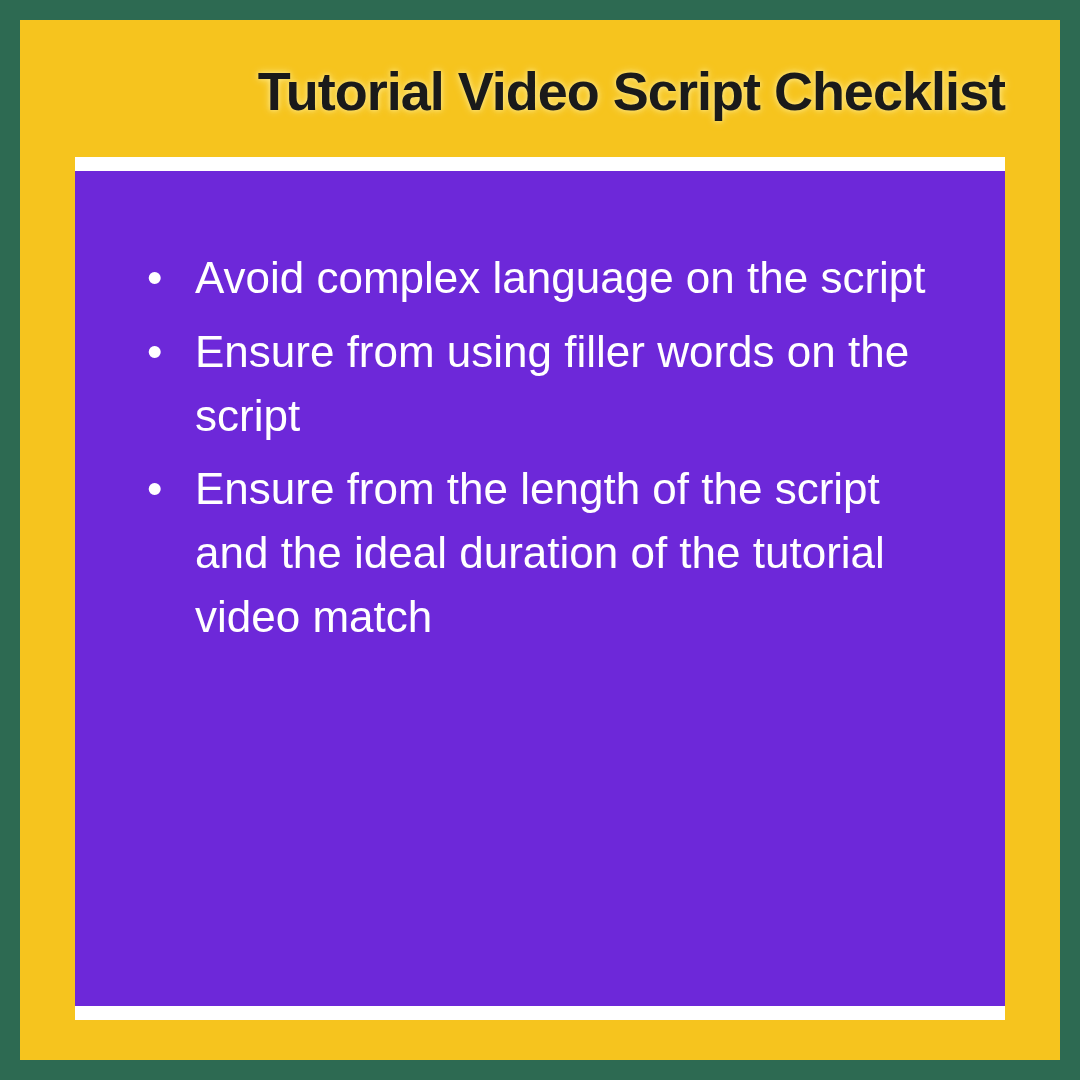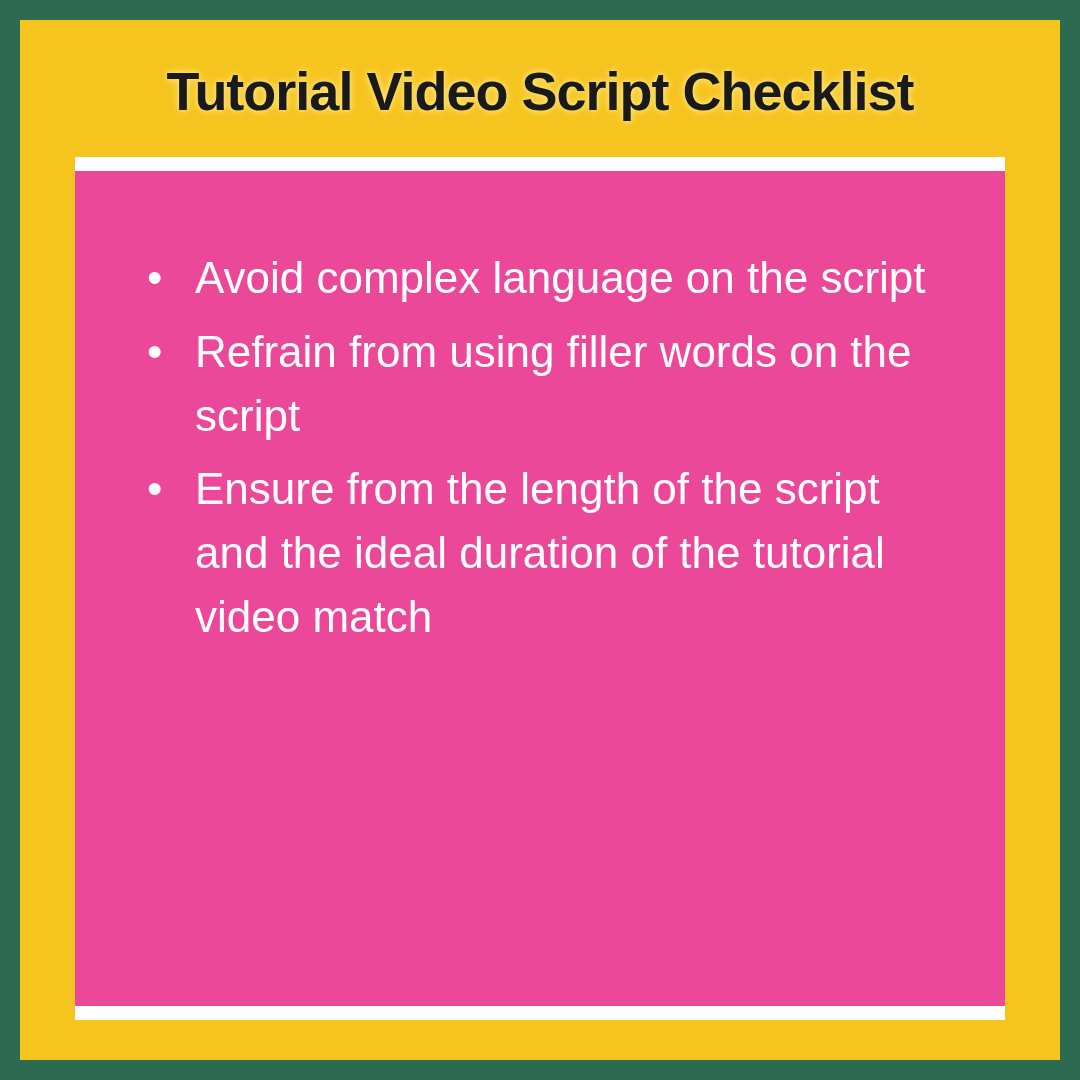--- a/index.html
+++ b/index.html
@@ -1,18 +1,19 @@
 <!DOCTYPE html>
 <html><head>
   <meta charset="utf-8">
   <style>
     * {
       margin: 0;
       padding: 0;
       box-sizing: border-box;
+      align-items: flex-end;
     }
     
     body {
       width: 1080px;
       height: 1080px;
       background-color: #2d6a52;
       padding: 20px;
       font-family: 'Segoe UI', Tahoma, Geneva, Verdana, sans-serif;
     }
     
@@ -35,21 +36,21 @@
       text-shadow: 0 0 8px rgba(255, 235, 140, 0.9), 0 0 4px rgba(255, 235, 140, 0.7);
     }
     
     .white-bar {
       height: 14px;
       background-color: #ffffff;
       width: 100%;
     }
     
     .green-panel {
-      background-color: #ec4899;
+      background-color: #6d28d9;
       flex: 1;
       padding: 75px 60px 60px 60px;
     }
     
     .checklist {
       list-style: none;
     }
     
     .checklist li {
       color: #ffffff;
@@ -72,18 +73,18 @@
   </style>
 </head>
 <body>
 
 <div class="yellow-frame">
   <h1 class="title">Tutorial Video Script Checklist</h1>
   <div class="white-bar"></div>
   <div class="green-panel">
     <ul class="checklist">
       <li>Avoid complex language on the script</li>
-      <li>Refrain from using filler words on the script</li>
+      <li>Ensure from using filler words on the script</li>
       <li>Ensure from the length of the script and the ideal duration of the tutorial video match</li>
     </ul>
   </div>
   <div class="white-bar"></div>
 </div>
 
 </body></html>

